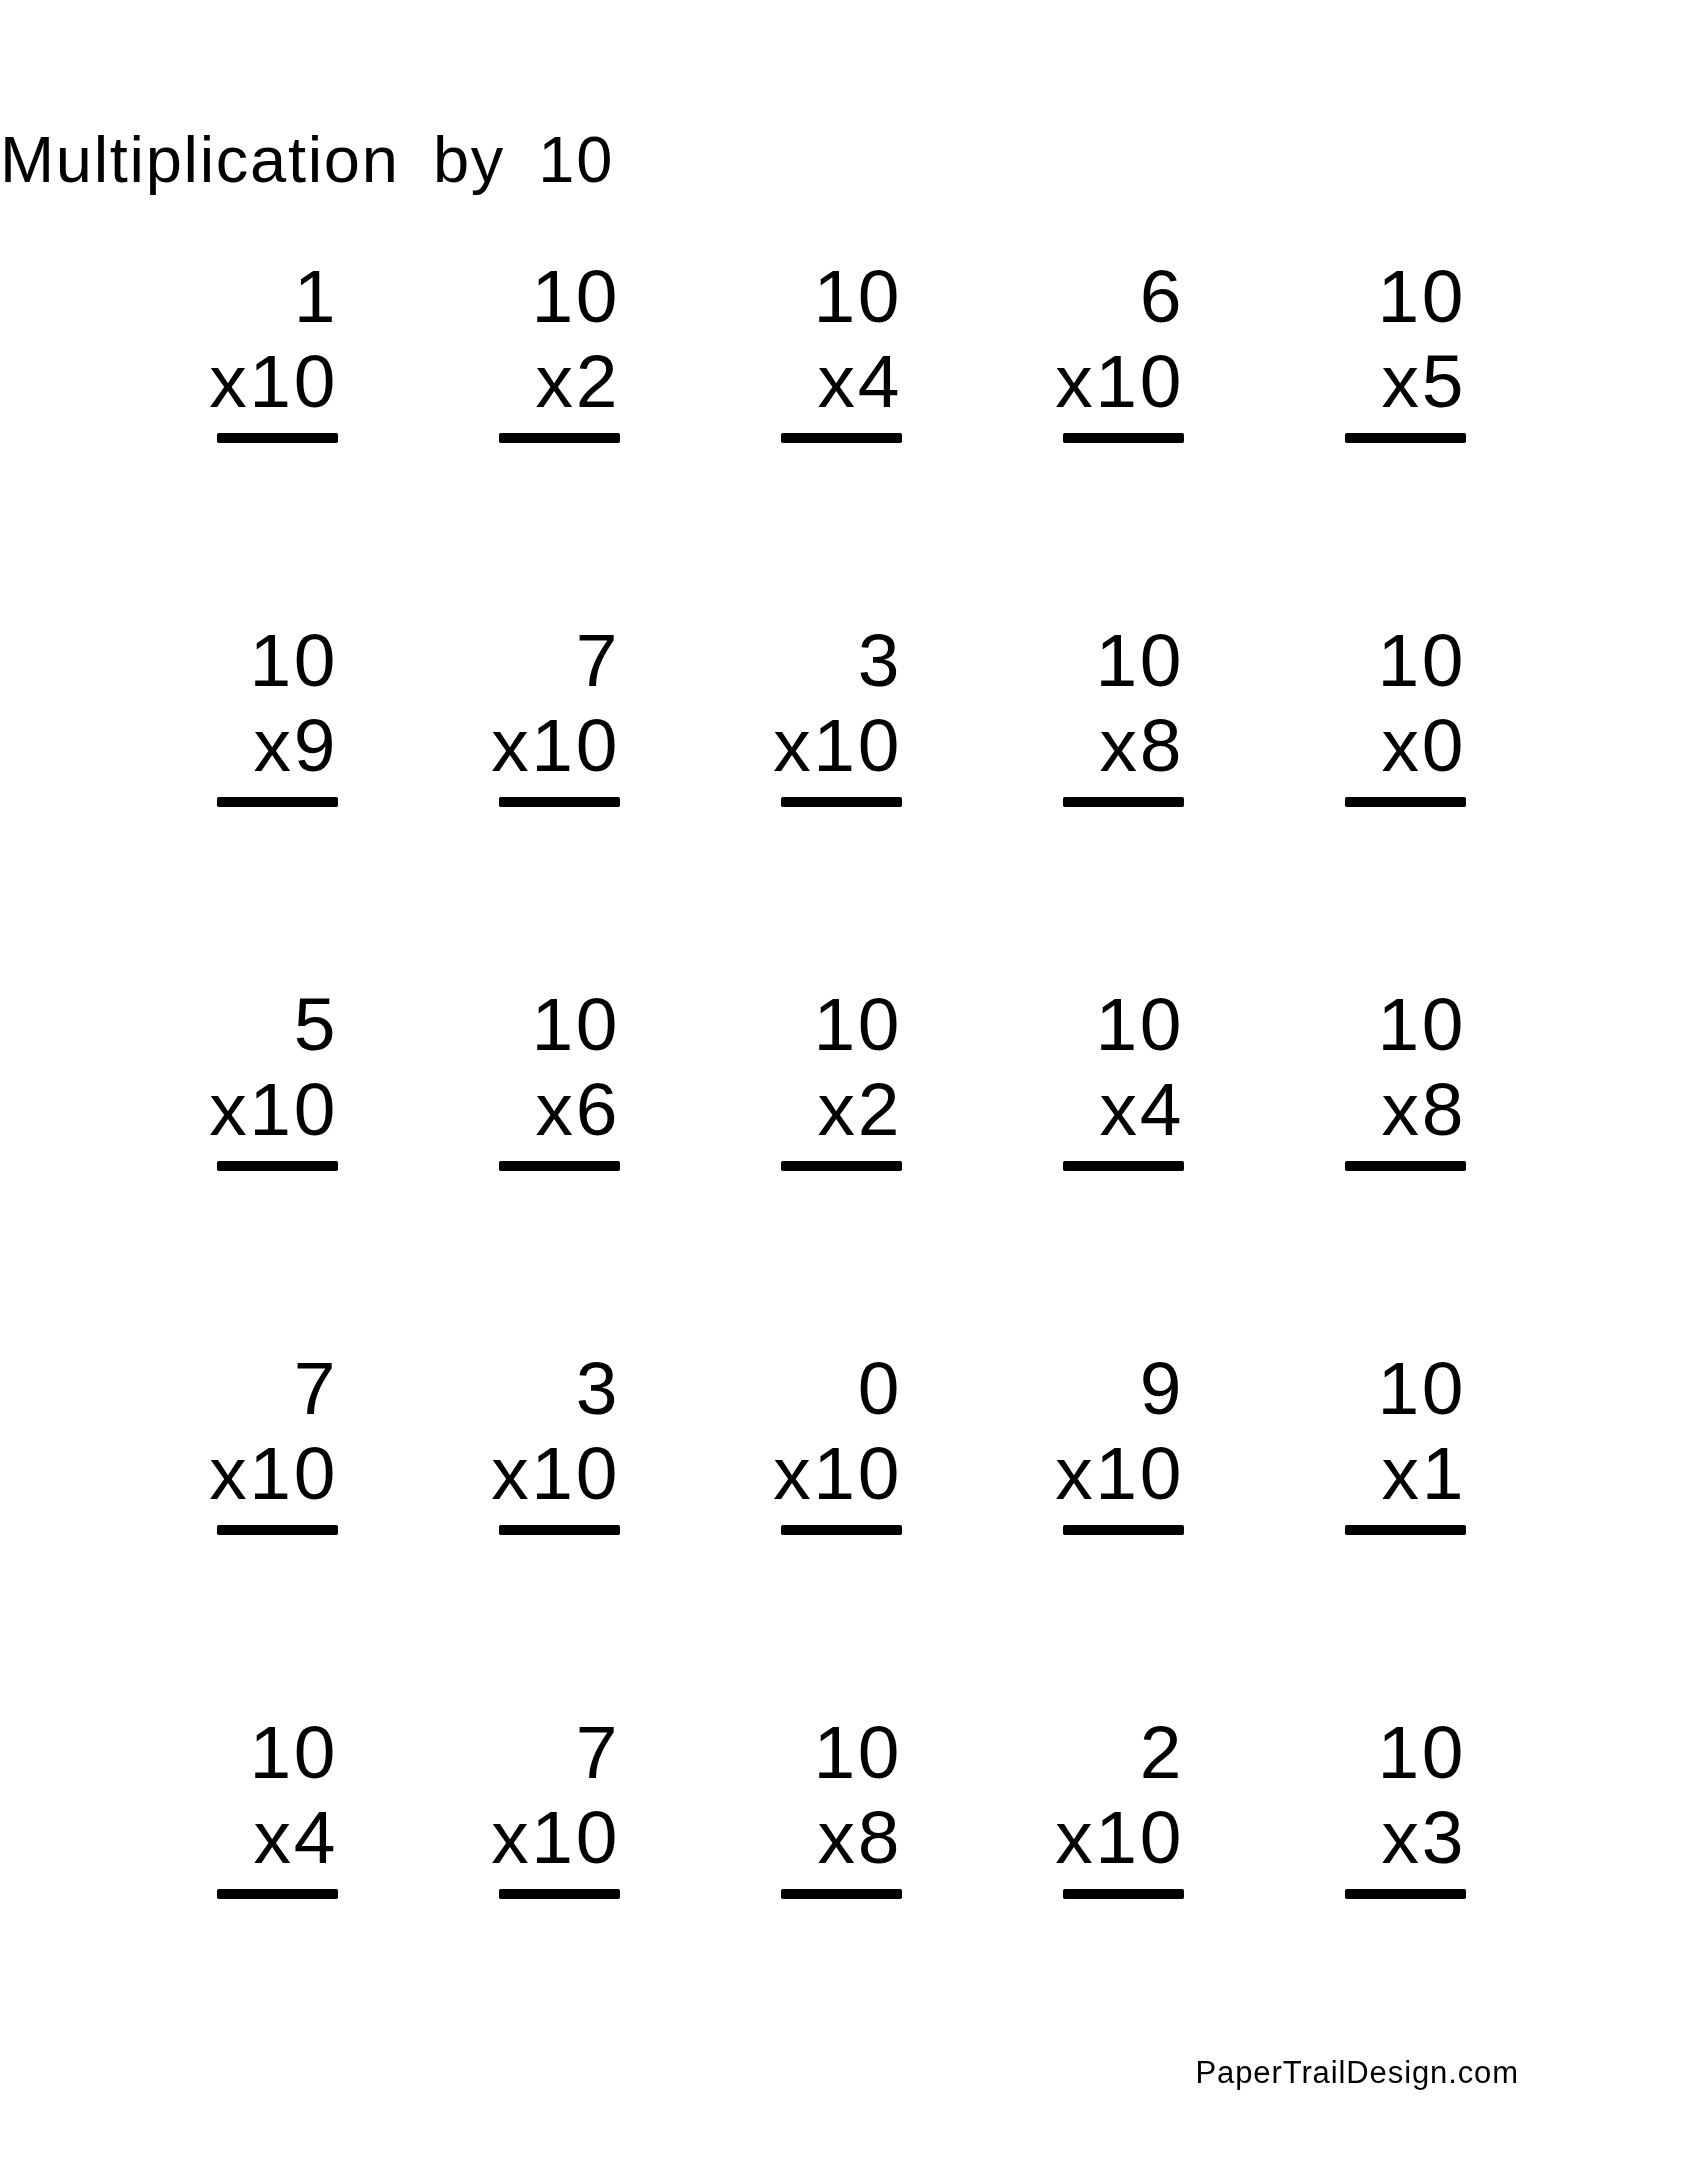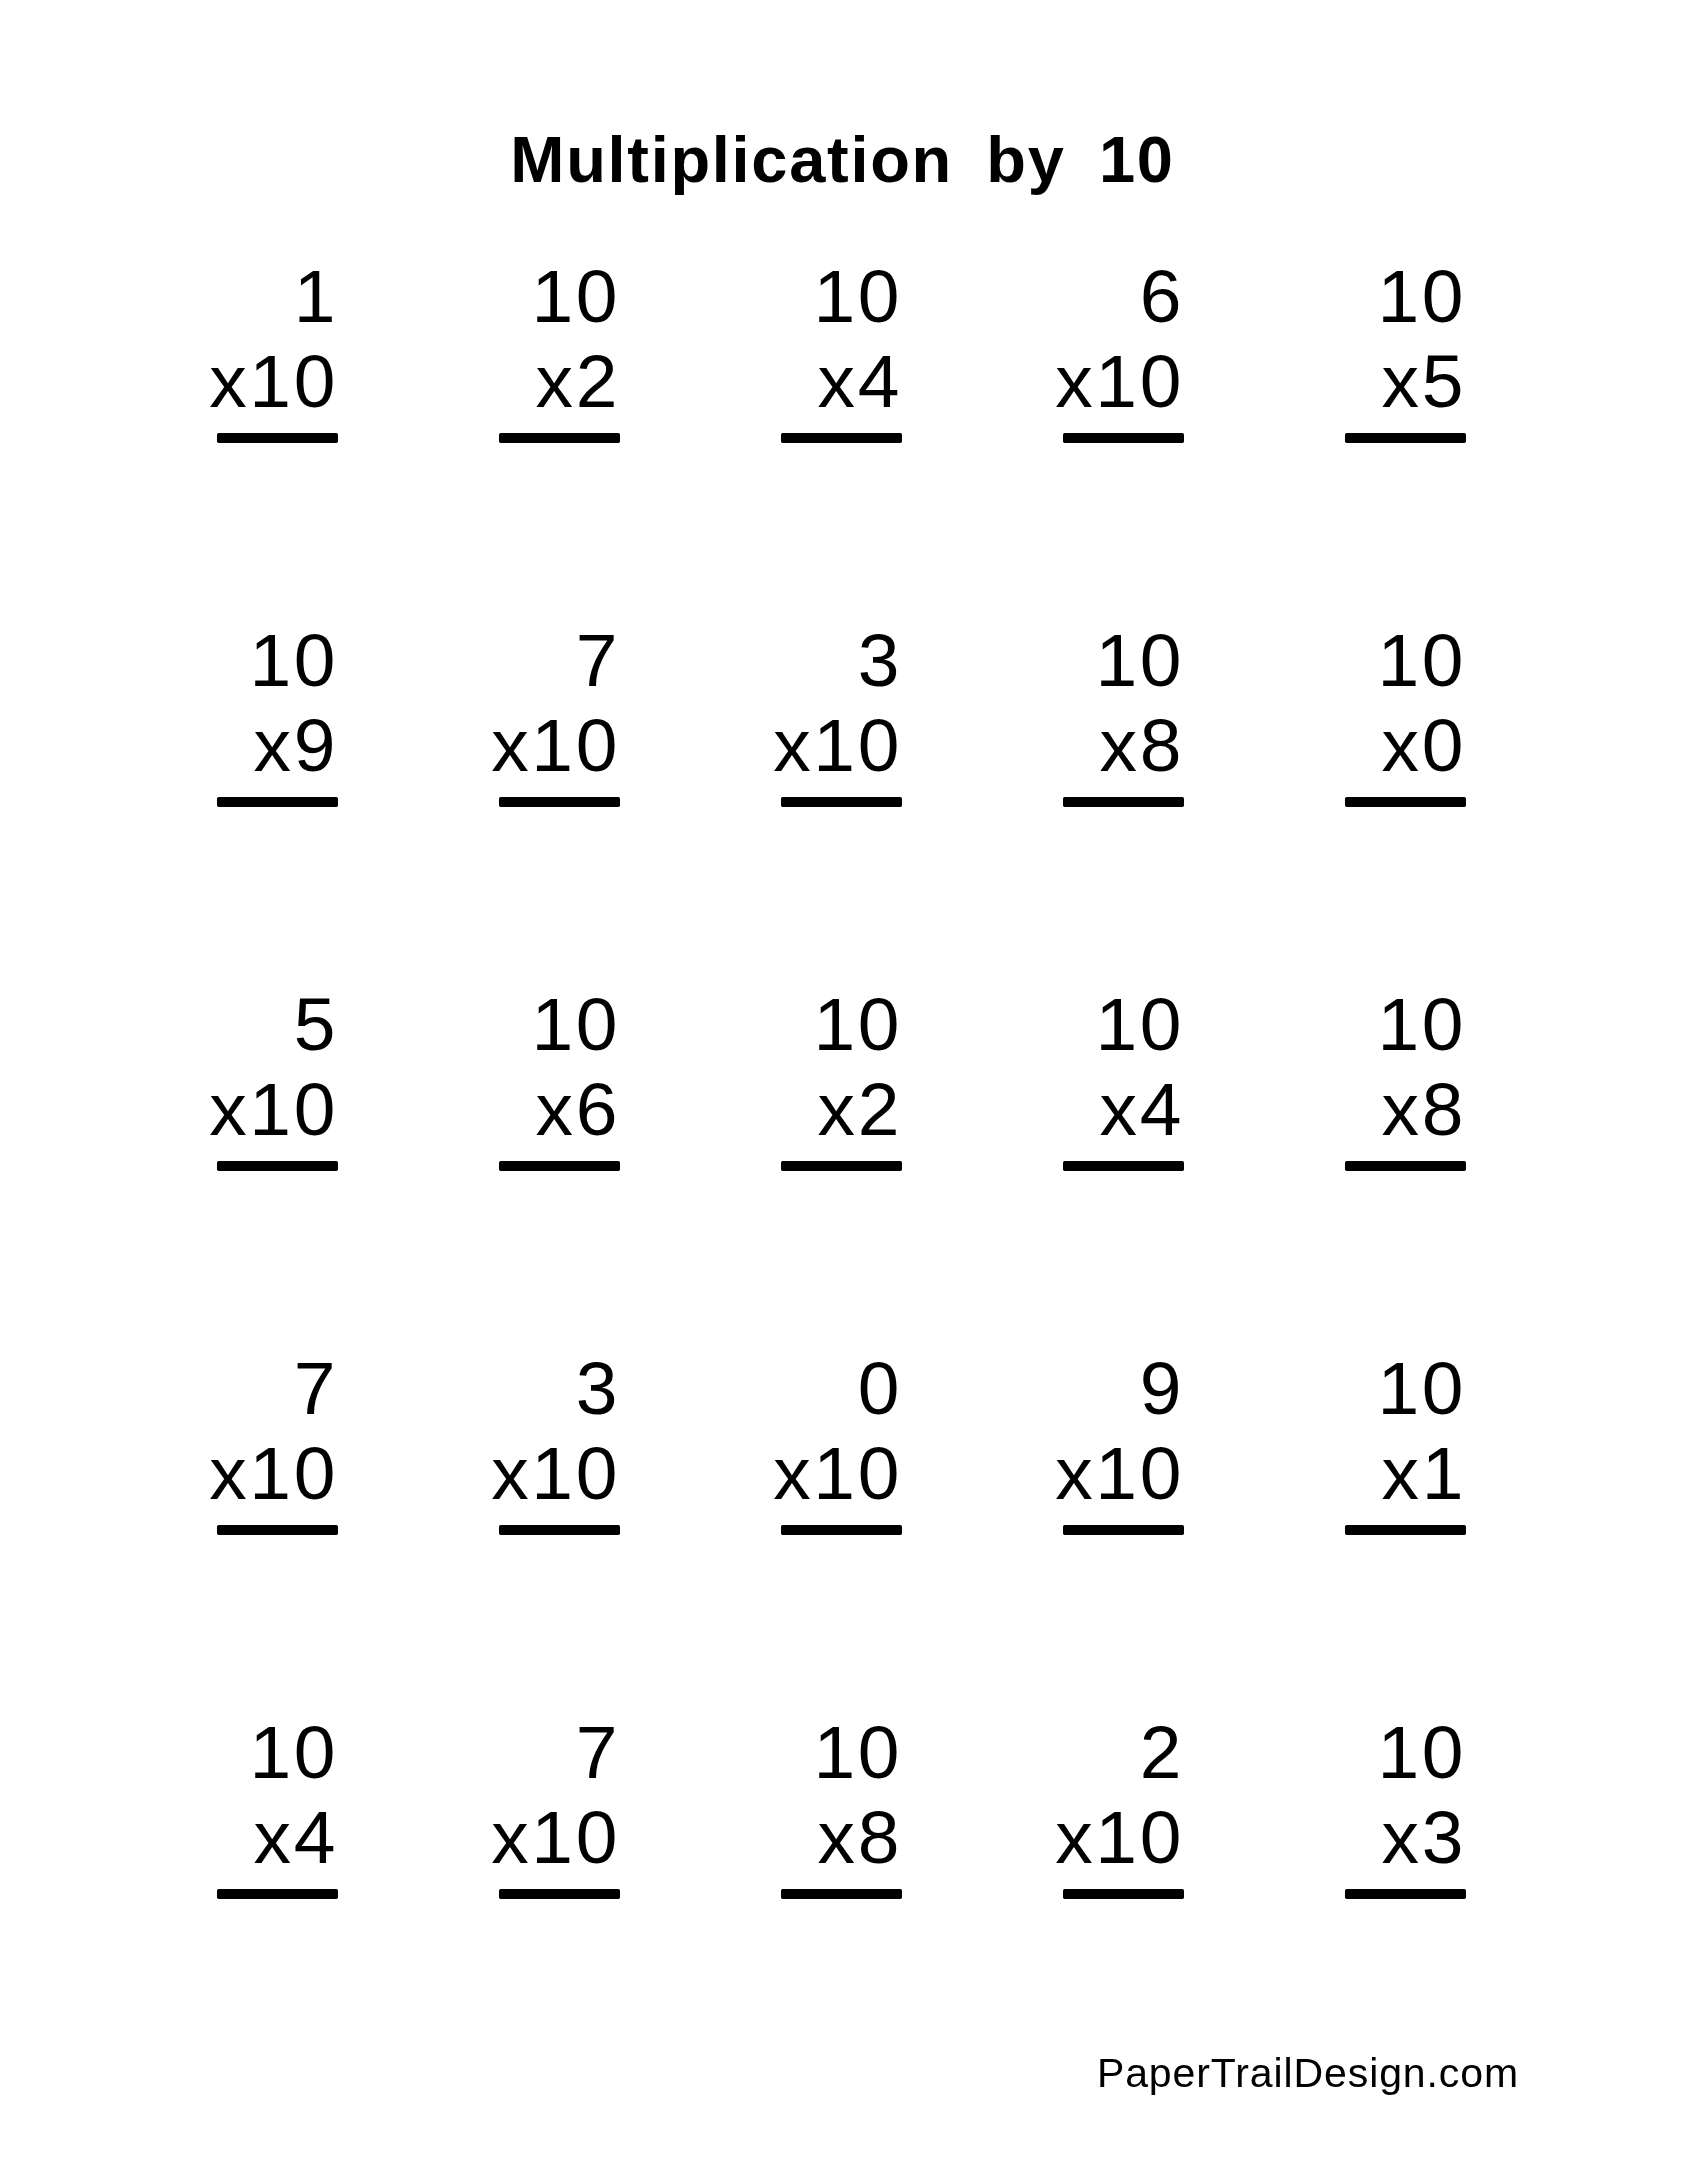--- a/index.html
+++ b/index.html
@@ -14,24 +14,23 @@
     color: #000000;
     font-family: "Liberation Sans", sans-serif;
     overflow: hidden;
   }
   .title {
     position: absolute;
     top: 126px;
     left: 0;
     width: 100%;
     margin: 0;
-    text-align: center;
     font-size: 65px;
     line-height: 68px;
-    font-weight: 700;
+    font-weight: 400;
     letter-spacing: 1.7px;
     word-spacing: 13.6px;
   }
   .grid {
     position: absolute;
     left: 56px;
     top: 79px;
     display: grid;
     grid-template-columns: repeat(5, 282px);
     grid-auto-rows: 364px;
@@ -55,21 +54,21 @@
     width: 121px;
     height: 10.2px;
     background: #000000;
     border-radius: 1.7px;
     margin: 8.5px 0 0 auto;
   }
   .footer {
     position: absolute;
     top: 2051px;
     right: 166px;
-    font-size: 41px;
+    font-size: 31px;
     line-height: 44px;
     letter-spacing: 0.9px;
   }
 </style>
 </head>
 <body>
 
 <div class="page">
 
   <h1 class="title">Multiplication by 10</h1>

